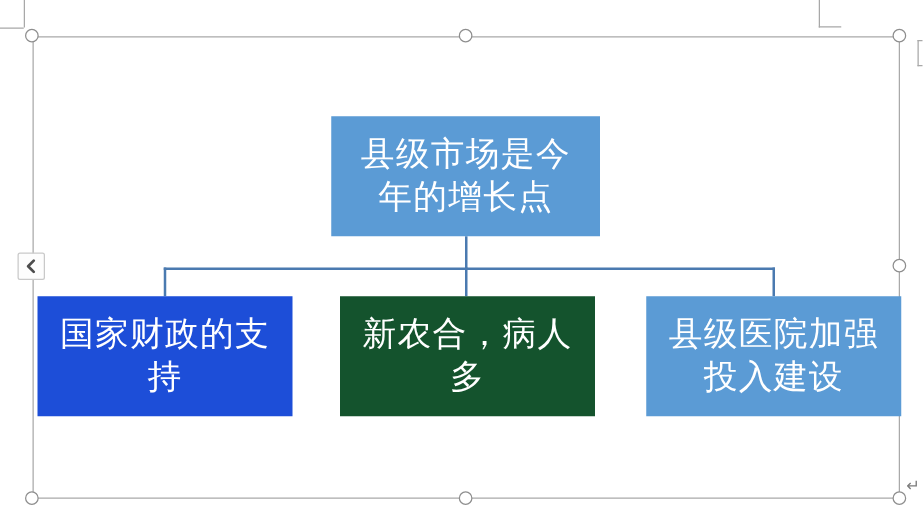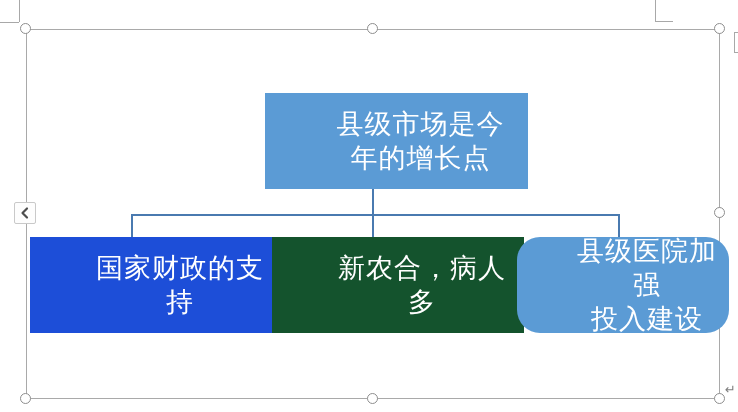--- a/index.html
+++ b/index.html
@@ -23,27 +23,27 @@
                font-size:13px;line-height:13px;z-index:2;}
 
   
   .pane-btn{position:absolute;left:14px;top:202px;width:20px;height:20px;
             background:#fdfdfd;border:1px solid #c9c9c9;border-radius:2px;
             display:flex;align-items:center;justify-content:center;z-index:7;}
 
   
   .node{position:absolute;background:#5B9BD5;color:#ffffff;
         display:flex;align-items:center;justify-content:center;
-        text-align:center;z-index:4;padding-left:48px;}
+        text-align:center;z-index:4;}
   .node .txt{white-space:pre-line;font-size:27px;line-height:34px;
              letter-spacing:1px;}
   .node-root{left:265px;top:93px;width:215px;height:96px;}
   .node-c1{left:30px;top:237px;width:204px;height:96px;}
   .node-c2{left:272px;top:237px;width:204px;height:96px;}
-  .node-c3{left:517px;top:237px;width:164px;height:96px;border-radius:23px;}
+  .node-c3{left:517px;top:237px;width:204px;height:96px;}
 
   
   .conn{position:absolute;background:#4a7ab0;z-index:3;}
   .conn-spine{left:372px;top:189px;width:2px;height:26px;}
   .conn-cross{left:131px;top:214px;width:489px;height:2px;}
   .conn-drop1{left:131px;top:214px;width:2px;height:23px;}
   .conn-drop2{left:372px;top:214px;width:2px;height:23px;}
   .conn-drop3{left:618px;top:214px;width:2px;height:23px;}
 </style>
 </head>

